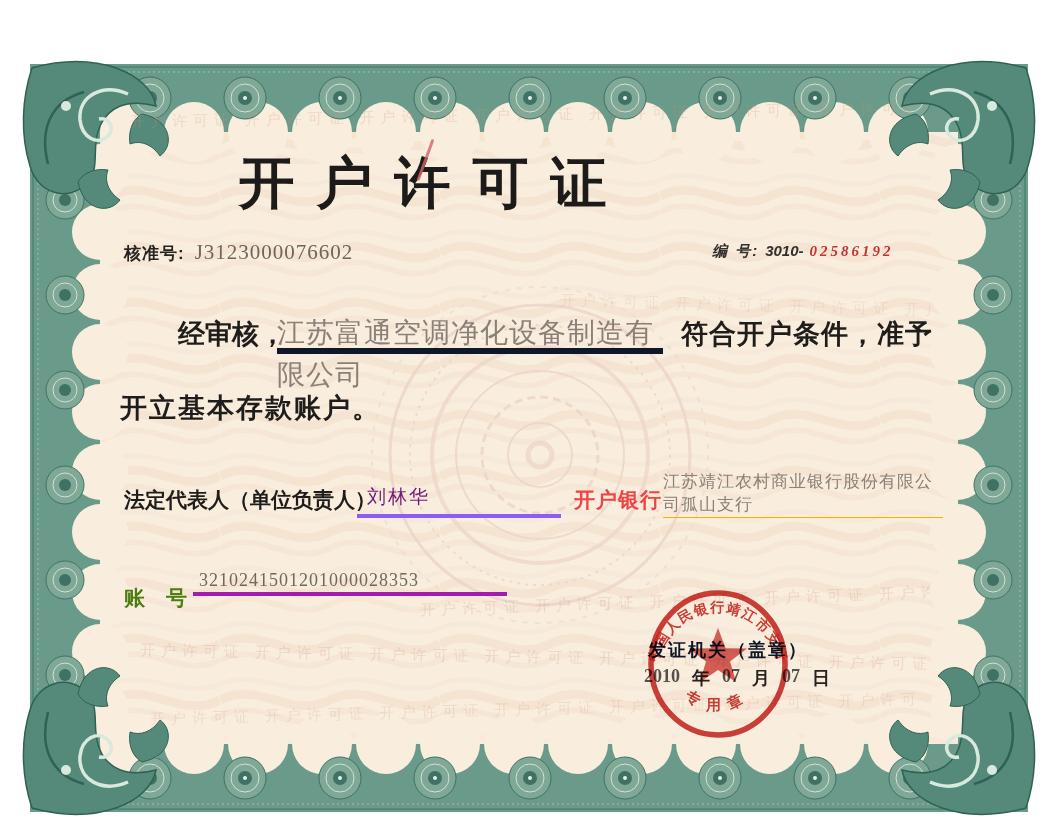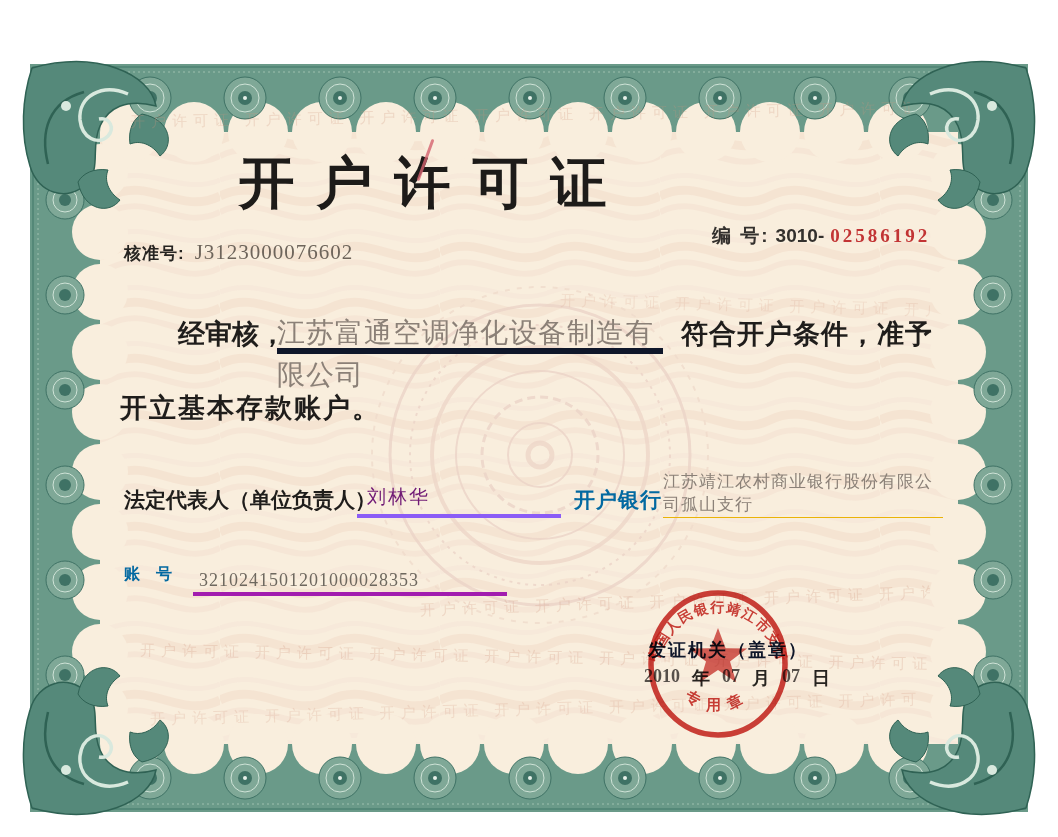--- a/index.html
+++ b/index.html
@@ -24,21 +24,21 @@
     background:#d4636f; transform:rotate(20deg); border-radius:2px; opacity:.8;
   }
 
   .label { font-weight:bold; color:#262421; }
   .serif-val { font-family:"Liberation Serif", serif; }
 
   .approval { position:absolute; left:124px; top:240px; font-size:17px; }
   .approval .label { letter-spacing:1px; }
   .approval .val { color:#6e655b; font-size:21px; letter-spacing:1px; margin-left:10px; }
 
-  .serial { position:absolute; left:712px; top:223px; font-size:19px; }
+  .serial { position:absolute; left:712px; top:242px; font-size:15px;font-style:italic; }
   .serial .label { letter-spacing:2px; color:#33302d; }
   .serial .prefix { color:#33302d; font-weight:bold; margin-left:6px; }
   .serial .val { color:#c23434; font-weight:bold; letter-spacing:3px; margin-left:6px; }
 
   .sentence1 { position:absolute; left:0; top:316px; width:1058px; height:44px; }
   .s1-prefix { position:absolute; left:178px; top:0; font-size:27px; font-weight:bold; color:#1f1d1b; }
   .company-line {
     position:absolute; left:277px; top:-4px; width:386px; height:42px;
     border-bottom:6px solid #0f172a; text-align:left;
     font-size:28px; color:#8b8077; line-height:42px; letter-spacing:1px;
@@ -47,29 +47,29 @@
 
   .sentence2 { position:absolute; left:120px; top:390px; font-size:27px; font-weight:bold; color:#1f1d1b; letter-spacing:2px; }
 
   .row3 { position:absolute; left:0; top:456px; width:940px; height:66px; }
   .legal-label { position:absolute; left:124px; top:30px; font-size:21px; font-weight:bold; color:#1f1d1b; }
   .legal-line {
     position:absolute; left:357px; top:4px; width:204px; height:58px;
     border-bottom:4px solid #8b5cf6; font-size:19px; color:#701a75;
     line-height:74px; padding-left:10px; letter-spacing:2px;
   }
-  .bank-label { position:absolute; left:574px; top:30px; font-size:21px; font-weight:bold; color:#0369a1; letter-spacing:1px; }
+  .bank-label { position:absolute; left:574px; top:30px; font-size:21px; font-weight:bold; color:#ef4444; letter-spacing:1px; }
   .bank-line {
     position:absolute; left:663px; top:14px; width:280px; height:48px;
     border-bottom:1px solid #eab308; font-size:17px; color:#8b8178;
     line-height:23px; letter-spacing:1px;
   }
 
   .row4 { position:absolute; left:0; top:556px; width:1058px; height:44px; }
-  .acct-label { position:absolute; left:124px; top:8px; font-size:16px; font-weight:bold; color:#0369a1; }
+  .acct-label { position:absolute; left:124px; top:28px; font-size:21px; font-weight:bold; color:#4d7c0f; }
   .acct-line {
     position:absolute; left:193px; top:0; width:314px; height:40px;
     border-bottom:4px solid #a21caf; font-size:18px; color:#6e685f;
     line-height:48px; padding-left:6px; letter-spacing:1px;
   }
 
   .issuer { position:absolute; left:648px; top:638px; font-size:18px; font-weight:bold; color:#0f172a; letter-spacing:2px; }
   .dateline { position:absolute; left:0; top:666px; width:952px; height:26px; font-size:18px; }
   .dateline span { position:absolute; }
   .d-num { color:#56504a; font-family:"Liberation Serif", serif; font-weight:bold; }

